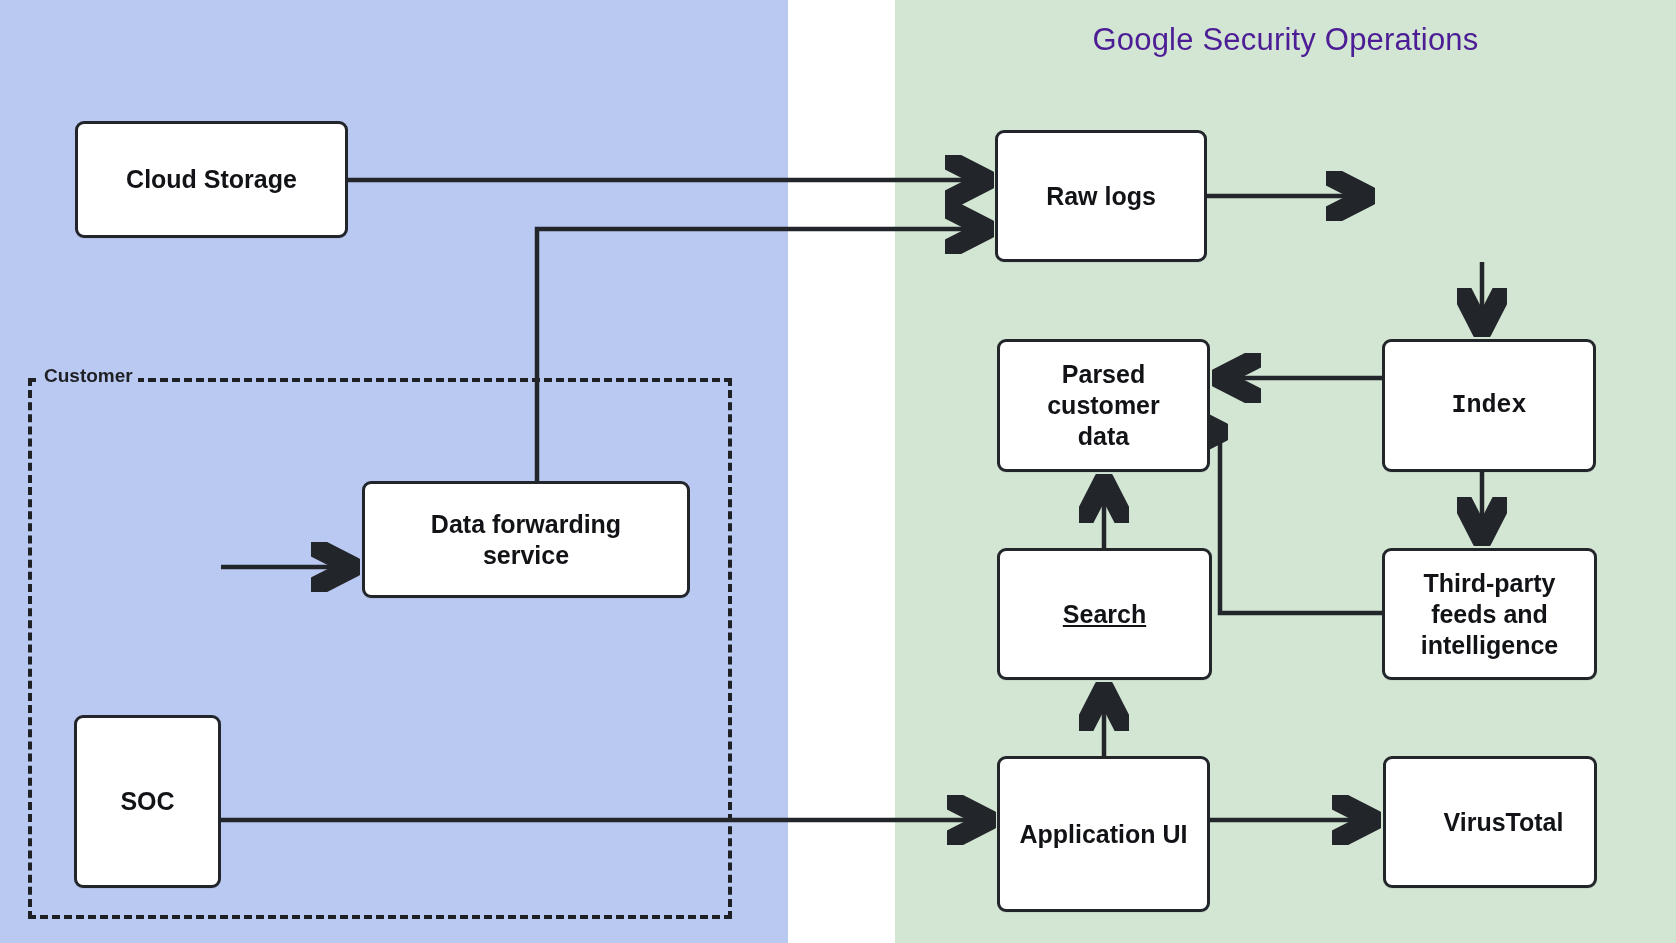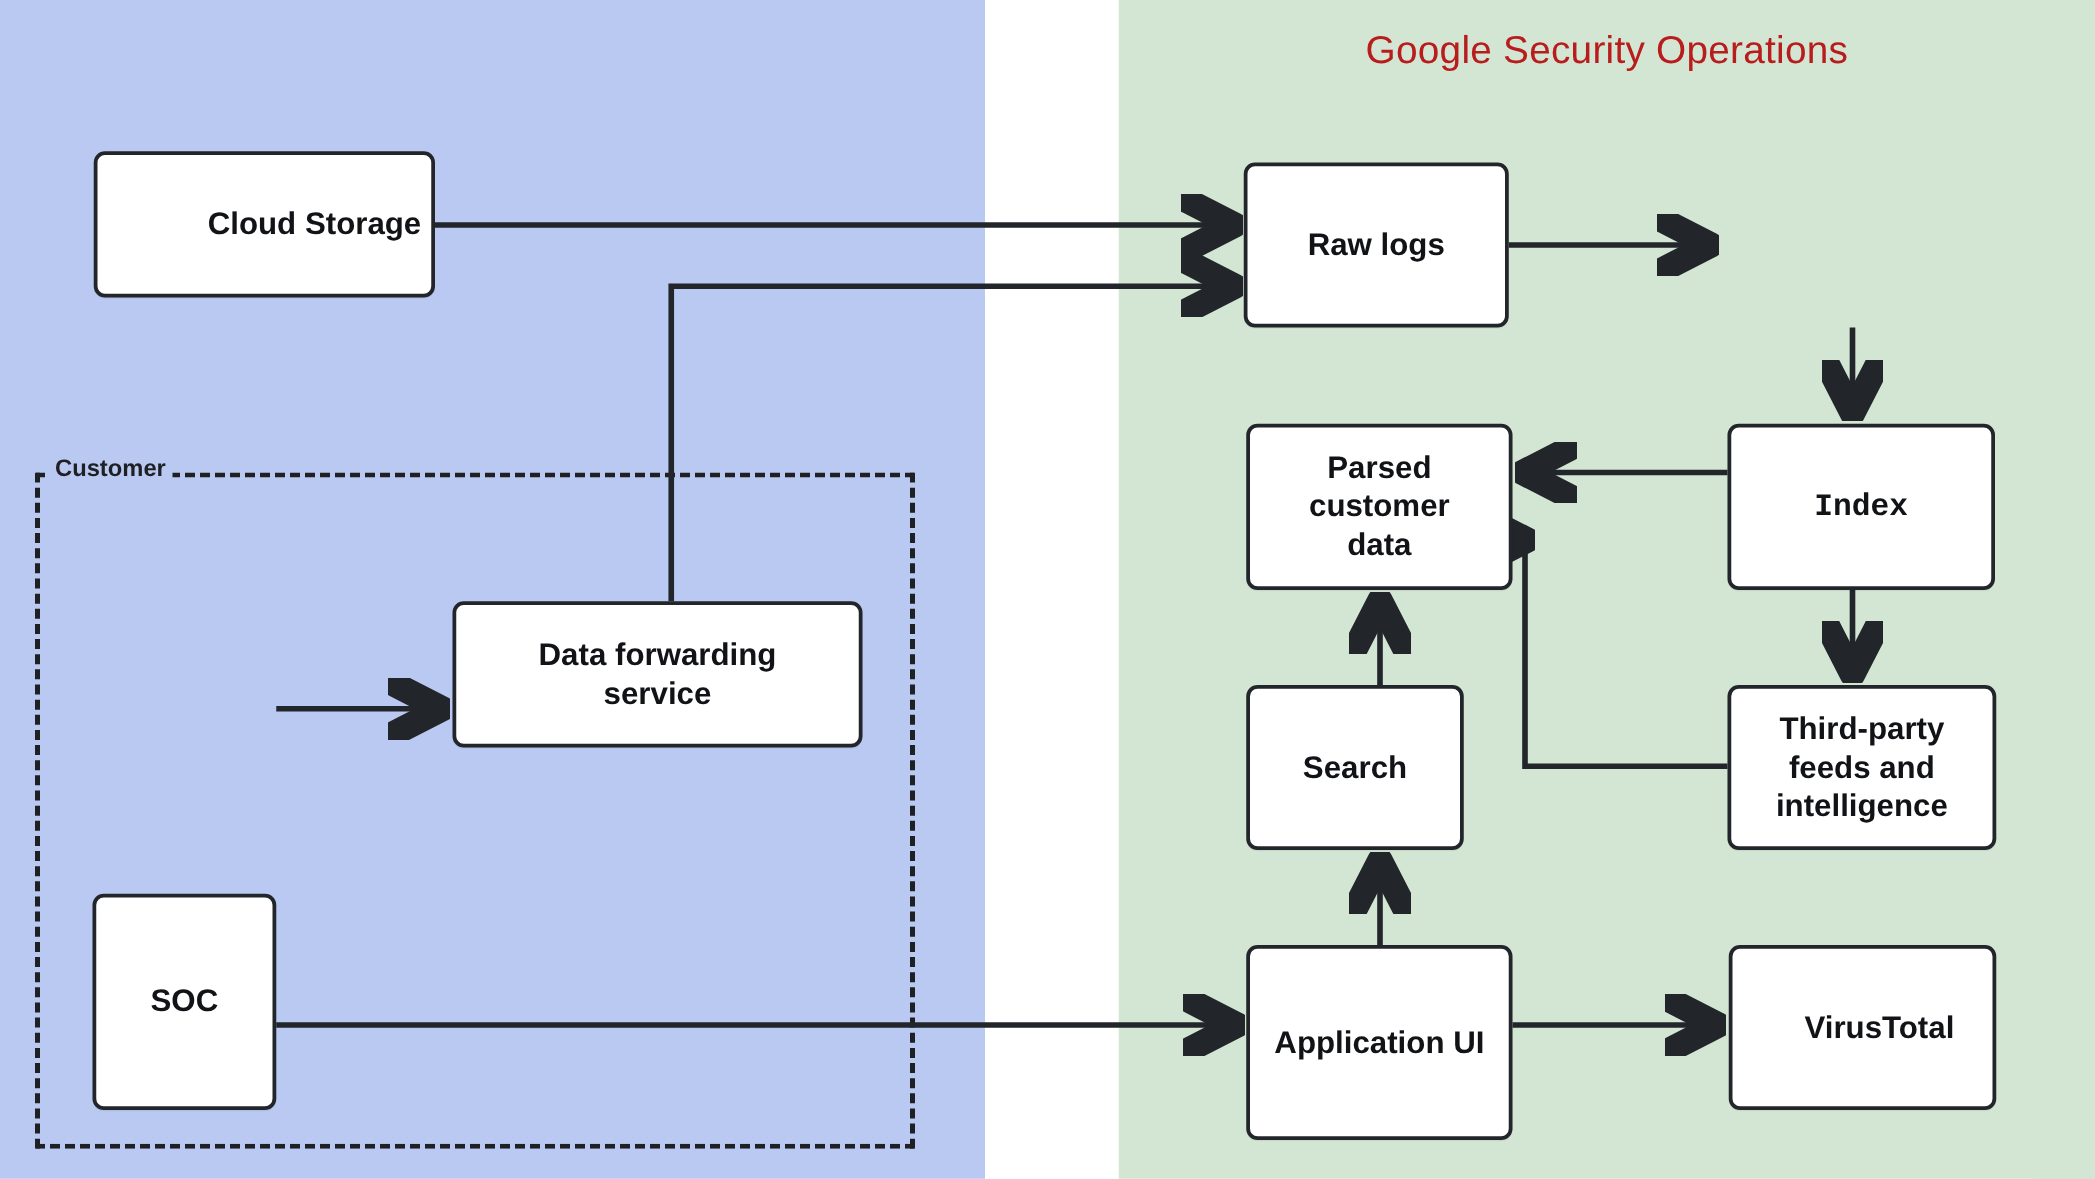--- a/index.html
+++ b/index.html
@@ -10,21 +10,21 @@
     position:relative; overflow:hidden;
   }
   #stage { position:absolute; inset:0; width:1676px; height:943px; }
 
   .panel { position:absolute; }
   #customer-panel { left:0; top:0; width:788px; height:943px; background:#b9c9f2; }
   #gso-panel { left:895px; top:0; width:781px; height:943px; background:#d3e6d4; }
 
   #gso-title {
     position:absolute; left:895px; top:22px; width:781px;
-    text-align:center; font-size:31px; color:#b91c1c; font-weight:400;
+    text-align:center; font-size:31px; color:#4c1d95; font-weight:400;
     letter-spacing:0.2px;
   }
 
   #customer-boundary {
     position:absolute; left:28px; top:378px; width:704px; height:541px;
     border:4px dashed #1f2023; border-radius:1px;
   }
   #customer-boundary-label {
     position:absolute; left:40px; top:366px;
     font-size:19px; font-weight:700; color:#1f2023;
@@ -71,21 +71,21 @@
     <path d="M1207,196 L1367,196" marker-end="url(#ah)"></path>
     <path d="M1482,262 L1482,329" marker-end="url(#ah)"></path>
     <path d="M1382,378 L1220,378" marker-end="url(#ah)"></path>
     <path d="M1482,472 L1482,538" marker-end="url(#ah)"></path>
     <path d="M1382,613 L1220,613 L1220,432 L1220,432" marker-end="url(#ah)"></path>
     <path d="M1104,548 L1104,482" marker-end="url(#ah)"></path>
     <path d="M1104,756 L1104,690" marker-end="url(#ah)"></path>
     <path d="M1210,820 L1373,820" marker-end="url(#ah)"></path>
   </svg>
 
-  <div class="node" style="left:75px; top:121px; width:273px; height:117px;justify-content:flex-end;">
+  <div class="node" style="left:75px; top:121px; width:273px; height:117px;">
     <span>Cloud Storage</span>
   </div>
 
 
   <div class="node" style="left:362px; top:481px; width:328px; height:117px; flex-direction:column;">
     <span>Data forwarding</span>
     <span>service</span>
   </div>
 
   <div class="node" style="left:74px; top:715px; width:147px; height:173px;">
@@ -100,21 +100,21 @@
   <div class="node" style="left:997px; top:339px; width:213px; height:133px; flex-direction:column;">
     <span>Parsed</span>
     <span>customer</span>
     <span>data</span>
   </div>
 
   <div class="node" style="left:1382px; top:339px; width:214px; height:133px;font-family:Liberation Mono, monospace;">
     <span>Index</span>
   </div>
 
-  <div class="node" style="left:997px; top:548px; width:174px; height:132px;">
+  <div class="node" style="left:997px; top:548px; width:215px; height:132px;text-decoration:underline;">
     <span>Search</span>
   </div>
 
   <div class="node" style="left:1382px; top:548px; width:215px; height:132px; flex-direction:column;">
     <span>Third-party</span>
     <span>feeds and</span>
     <span>intelligence</span>
   </div>
 
   <div class="node" style="left:997px; top:756px; width:213px; height:156px;">

